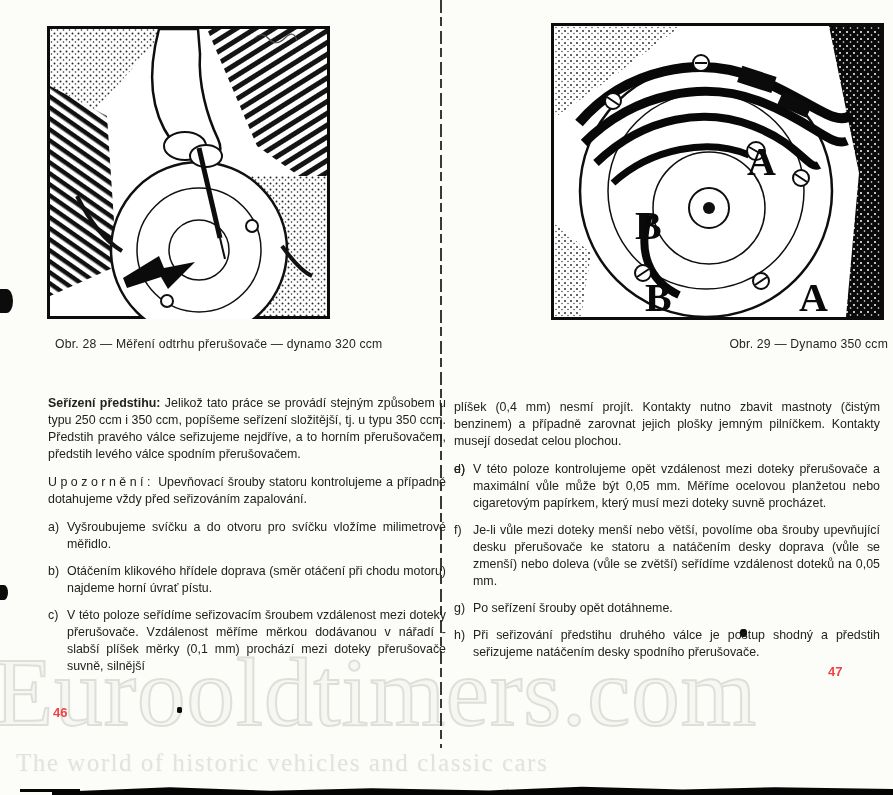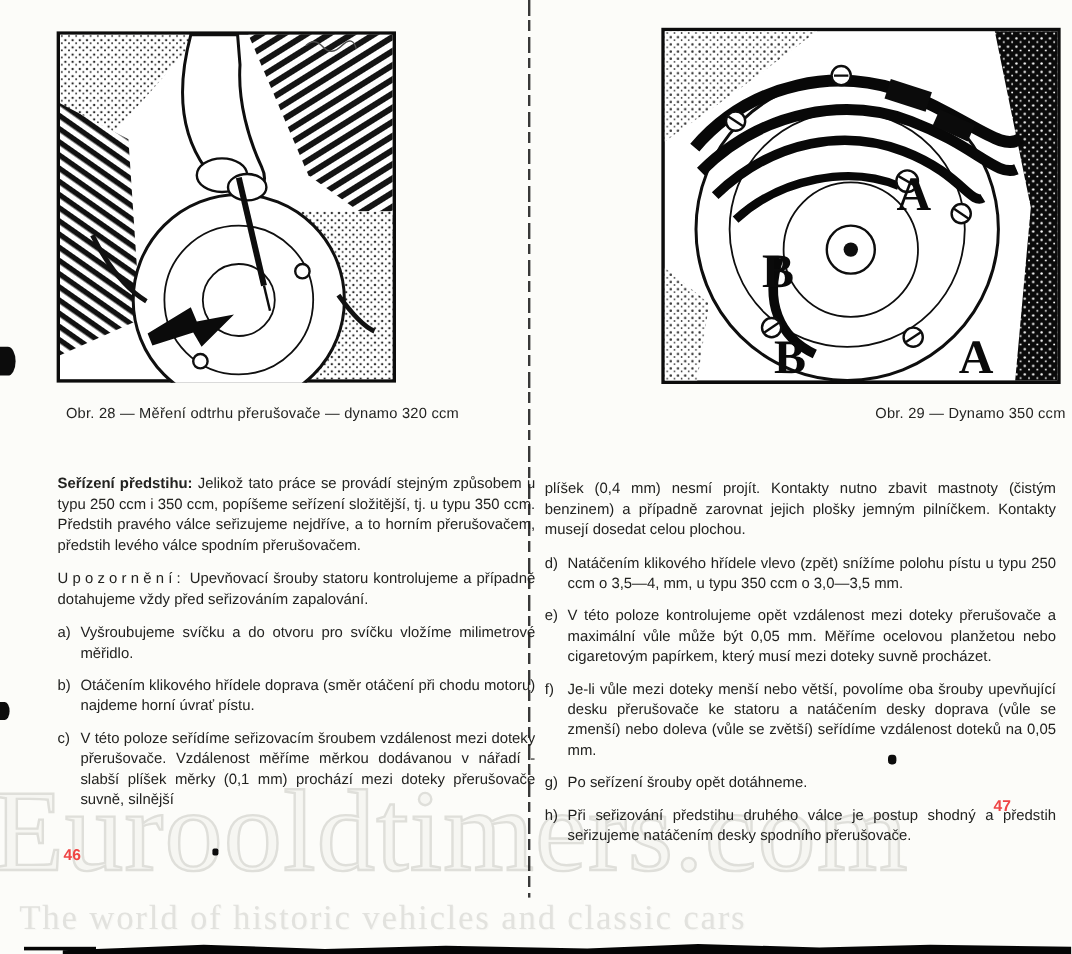--- a/index.html
+++ b/index.html
@@ -45,21 +45,21 @@
   .pn-right{left:828px;top:664px;}
   
   .wm-main{
     position:absolute;left:-6px;top:637px;width:905px;z-index:0;
     font-family:"Liberation Serif",serif;font-size:97px;font-weight:normal;
     color:#f6f6f2;-webkit-text-stroke:2px #dfdfda;
     letter-spacing:1px;white-space:nowrap;
   }
   .wm-tag{
     position:absolute;left:16px;top:749px;z-index:0;
-    font-family:"Liberation Serif",serif;font-size:29px;
+    font-family:"Liberation Serif",serif;font-size:25px;
     color:#e2e2de;letter-spacing:1.5px;white-space:nowrap;
     text-shadow:1px 1px 0 #f7f7f4;
   }
   
   .bottom-bar{
     position:absolute;left:52px;right:0;bottom:0;height:11px;background:#050505;z-index:3;
     clip-path:polygon(0 72%,6% 55%,14% 30%,26% 62%,38% 38%,52% 58%,63% 25%,75% 50%,86% 30%,100% 45%,100% 100%,0 100%);
   }
   .bottom-lead{
     position:absolute;left:20px;bottom:3px;width:60px;height:3px;background:#050505;z-index:3;
@@ -184,21 +184,20 @@
     <div class="step">
       <span class="marker">c)</span>
       <span>V této poloze seřídíme seřizovacím šroubem vzdálenost mezi doteky přerušovače. Vzdálenost měříme měrkou dodávanou v nářadí - slabší plíšek měrky (0,1 mm) prochází mezi doteky přerušovače suvně, silnější</span>
     </div>
   </div>
 
   <div class="col right-col">
     <p class="cont">plíšek (0,4 mm) nesmí projít. Kontakty nutno zbavit mastnoty (čistým benzinem) a případně zarovnat jejich plošky jemným pilníčkem. Kontakty musejí dosedat celou plochou.</p>
     <div class="step">
       <span class="marker">d)</span>
-      <span>Natáčením klikového hřídele vlevo (zpět) snížíme polohu pístu u typu 250 ccm o 3,5—4, mm, u typu 350 ccm o 3,0—3,5 mm.</span>
     </div>
     <div class="step">
       <span class="marker">e)</span>
       <span>V této poloze kontrolujeme opět vzdálenost mezi doteky přerušovače a maximální vůle může být 0,05 mm. Měříme ocelovou planžetou nebo cigaretovým papírkem, který musí mezi doteky suvně procházet.</span>
     </div>
     <div class="step">
       <span class="marker">f)</span>
       <span>Je-li vůle mezi doteky menší nebo větší, povolíme oba šrouby upevňující desku přerušovače ke statoru a natáčením desky doprava (vůle se zmenší) nebo doleva (vůle se zvětší) seřídíme vzdálenost doteků na 0,05 mm.</span>
     </div>
     <div class="step">

